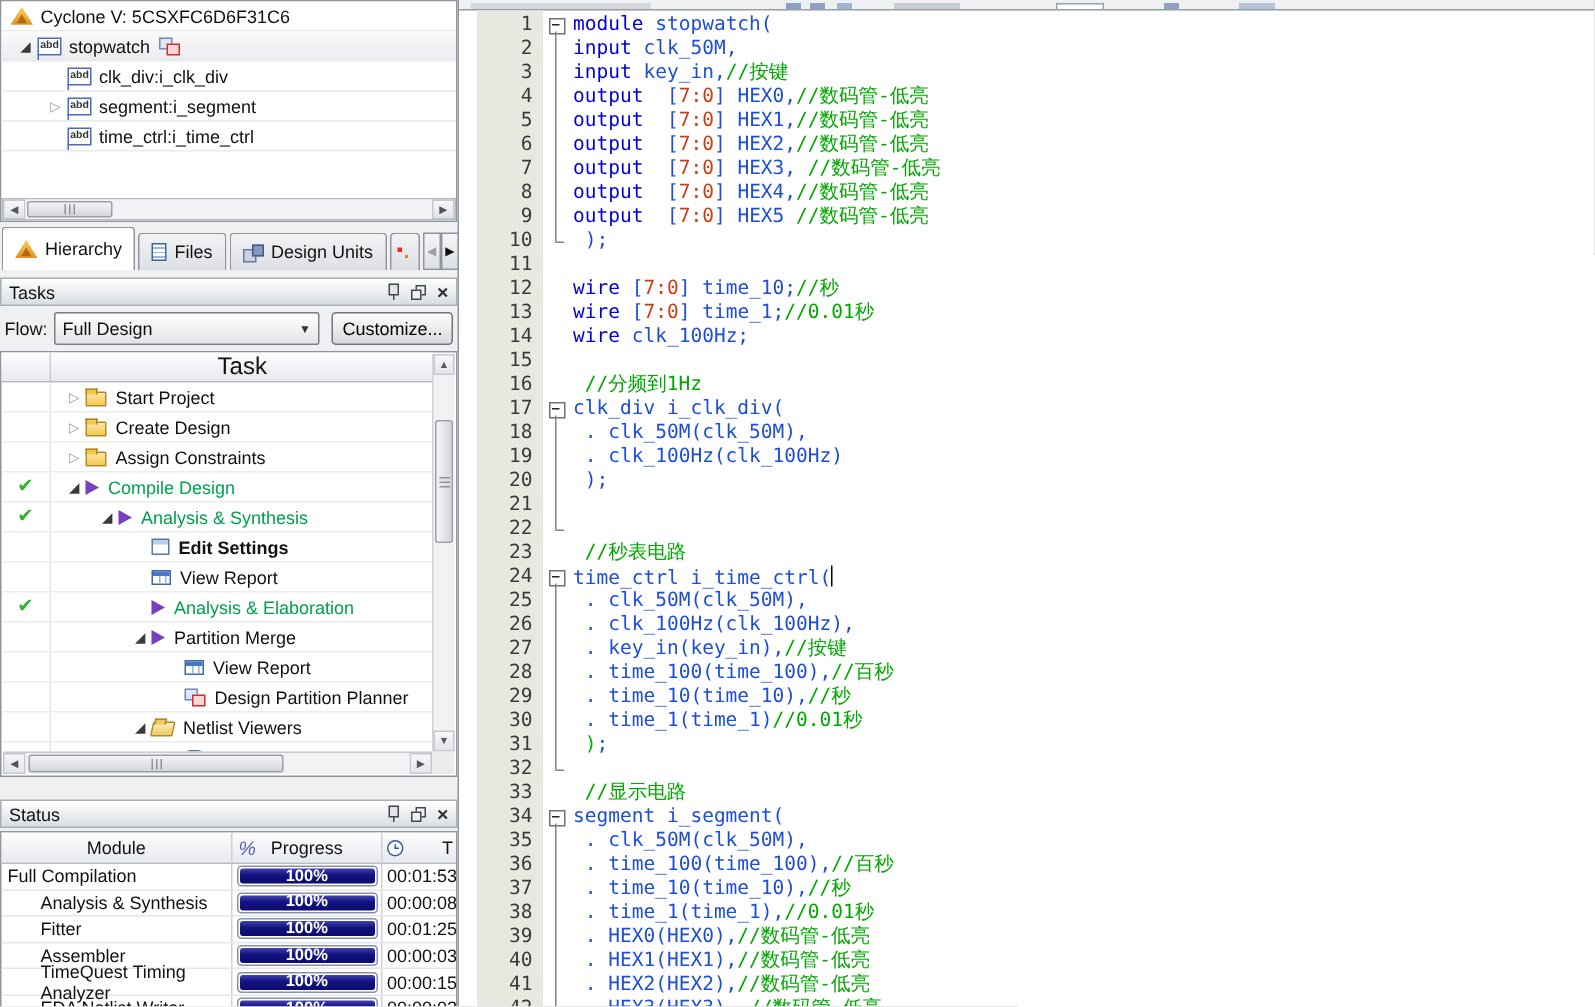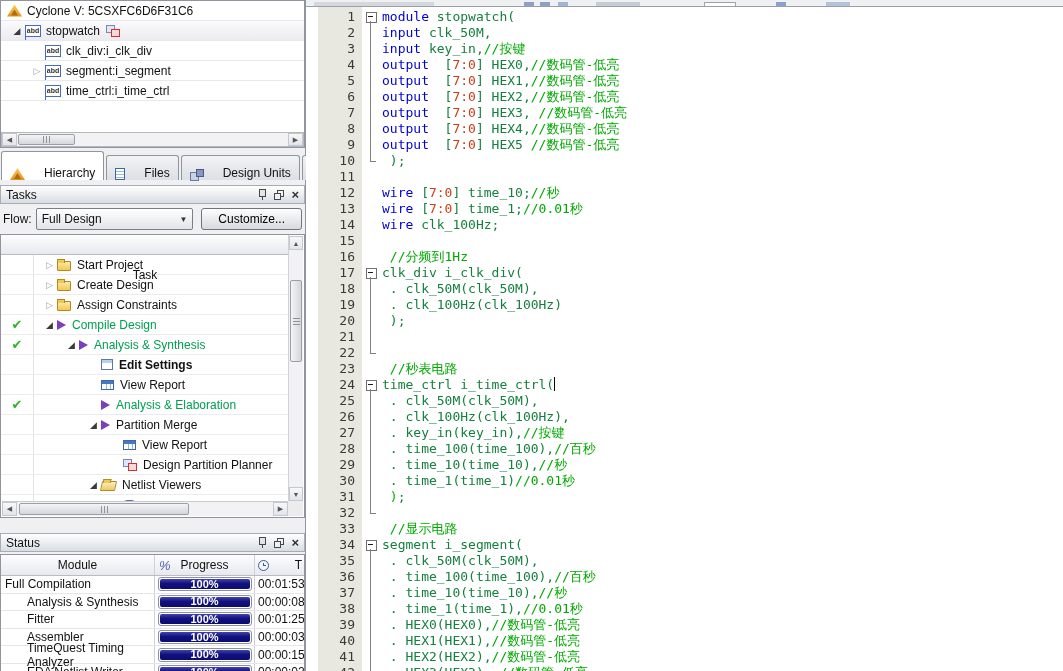--- a/index.html
+++ b/index.html
@@ -80,39 +80,39 @@
   .ic-report{width:13px;height:10px;border:1px solid #3a68a8;background:#fff;}
   .ic-report::before{content:'';position:absolute;left:0;right:0;top:0;height:3px;background:#4a78c0;}
   .ic-report::after{content:'';position:absolute;left:4px;top:3px;bottom:0;width:1px;background:#9ab4d8;box-shadow:4px 0 0 #9ab4d8;}
   .ic-viewer{width:13px;height:9px;background:linear-gradient(#a8c0e0,#7898c8);border:1px solid #5070a0;border-radius:4px 4px 0 0;}
   .ic-clock{width:11px;height:11px;border:1px solid #3a5a9a;border-radius:50%;background:#f4f8ff;}
   .ic-clock::before{content:'';position:absolute;left:4px;top:2px;width:1px;height:3px;background:#3a5a9a;}
   .ic-clock::after{content:'';position:absolute;left:4px;top:4px;width:3px;height:1px;background:#3a5a9a;}
 
   
   #nav-tabs{position:absolute;left:0;top:148px;width:306px;height:32px;display:flex;align-items:flex-end;padding-left:1px;box-sizing:border-box;}
-  .tab{height:25px;display:flex;align-items:flex-end;gap:19px;padding:0 8px;border:1px solid #8f959d;border-bottom:none;
+  .tab{height:25px;display:flex;align-items:center;gap:5px;padding:0 8px;border:1px solid #8f959d;border-bottom:none;
        border-radius:3px 3px 0 0;background:linear-gradient(#f2f3f5,#dcdfe4);font-size:12px;margin-right:2px;white-space:nowrap;box-sizing:border-box;}
   .tab.active{background:#fff;height:29px;}
   .tab.partial{width:22px;padding:0 3px;overflow:hidden;}
   .tab-arr{width:14px;height:25px;border:1px solid #8f959d;background:linear-gradient(#f6f6f8,#dcdfe4);
            display:flex;align-items:center;justify-content:center;font-size:8px;box-sizing:border-box;}
 
   
   #tasks{position:absolute;left:0;top:185px;width:305px;height:333px;}
   #flow-row{position:absolute;left:0;top:19px;right:0;height:30px;display:flex;align-items:center;padding:0 3px;box-sizing:border-box;}
   #flow-row .flow-lbl{font-size:12px;margin-right:4px;}
   .combo{width:192px;height:22px;border:1px solid #7a7e86;border-radius:2px;background:linear-gradient(#ffffff,#e2e4e8);
          display:flex;align-items:center;padding:0 5px;font-size:12px;box-sizing:border-box;justify-content:flex-end;}
   .carr{margin-left:auto;font-size:8px;color:#333;}
-  .btn{margin-left:8px;height:22px;padding:0 16px;border:1px solid #70747c;border-radius:3px;
+  .btn{margin-left:8px;height:22px;padding:0 6px;border:1px solid #70747c;border-radius:3px;
        background:linear-gradient(#fdfdfd,#d8dade);font-size:12px;font-family:"Liberation Sans",sans-serif;text-align:right;}
   #task-table{position:absolute;left:0;top:49px;right:0;bottom:0;border:1px solid #8f959d;background:#fff;box-sizing:border-box;}
   .t-head{height:20px;margin-right:15px;display:flex;background:linear-gradient(#fdfdfe,#e7e9ee);
-          border-bottom:1px solid #b8bcc6;font-size:12px;box-sizing:border-box;flex-direction:column;}
+          border-bottom:1px solid #b8bcc6;font-size:16px;box-sizing:border-box;}
   .t-c1{flex:0 0 33px;border-right:1px solid #c8ccd4;box-sizing:border-box;}
   .t-c2{flex:1;display:flex;align-items:center;justify-content:center;}
   #task-rows{height:247px;margin-right:15px;overflow:hidden;}
   .task-row{height:20px;display:flex;align-items:stretch;border-bottom:1px solid #ececee;font-size:12px;box-sizing:border-box;}
   .tk-check{flex:0 0 33px;border-right:1px solid #e4e4e8;display:flex;align-items:center;justify-content:center;box-sizing:border-box;}
   .tk-body{flex:1;display:flex;align-items:center;}
   .tk-lbl{margin-left:6px;white-space:nowrap;}
   .tk-lbl.done{color:var(--green);}
   #tasks-hscroll{position:absolute;left:1px;right:16px;bottom:1px;height:15px;border:none;border-top:1px solid #c8ccd2;}
   #tasks-corner{position:absolute;right:1px;bottom:1px;width:15px;height:15px;background:#ececee;}
@@ -138,21 +138,21 @@
   #toolbar-sliver i{position:absolute;top:2px;height:4px;display:block;}
   #gutter-bg{position:absolute;left:12px;top:7px;width:44px;bottom:0;background:#e8e8e0;}
   #code-lines{position:absolute;left:12px;top:9px;right:0;bottom:0;}
   .cl{height:16px;display:flex;align-items:center;font:13px/16px "DejaVu Sans Mono",monospace;}
   .lnum{flex:0 0 44px;text-align:right;padding-right:7px;color:#3a3a3a;box-sizing:border-box;}
   .fold{flex:0 0 20px;position:relative;height:16px;}
   .fb{position:absolute;left:4px;top:3px;width:9px;height:9px;border:1px solid #707070;background:#fff;}
   .fb::after{content:'';position:absolute;left:1px;top:3px;width:5px;height:1px;background:#202020;}
   .fln{position:absolute;left:8px;width:1px;background:#808080;}
   .code{white-space:pre;}
-  .k{color:var(--kw);} .n{color:var(--num);} .c{color:var(--cmt);text-align:right;} .p{color:#15803d;} .g{color:var(--match);}
+  .k{color:var(--kw);} .n{color:var(--num);} .c{color:var(--cmt);text-align:right;} .p{color:#1d4ed8;} .g{color:var(--match);}
   .caret{display:inline-block;width:1px;height:14px;background:#000;vertical-align:-2px;}
 </style>
 </head>
 <body>
 
 <div id="app" style="--kw: #0000d8; --num: #cc3c14; --cmt: #00a800; --green: #00a050; --bar: #12127e; --match: #00b000;">
 
   <div id="left">
 
     <div id="navbox">

